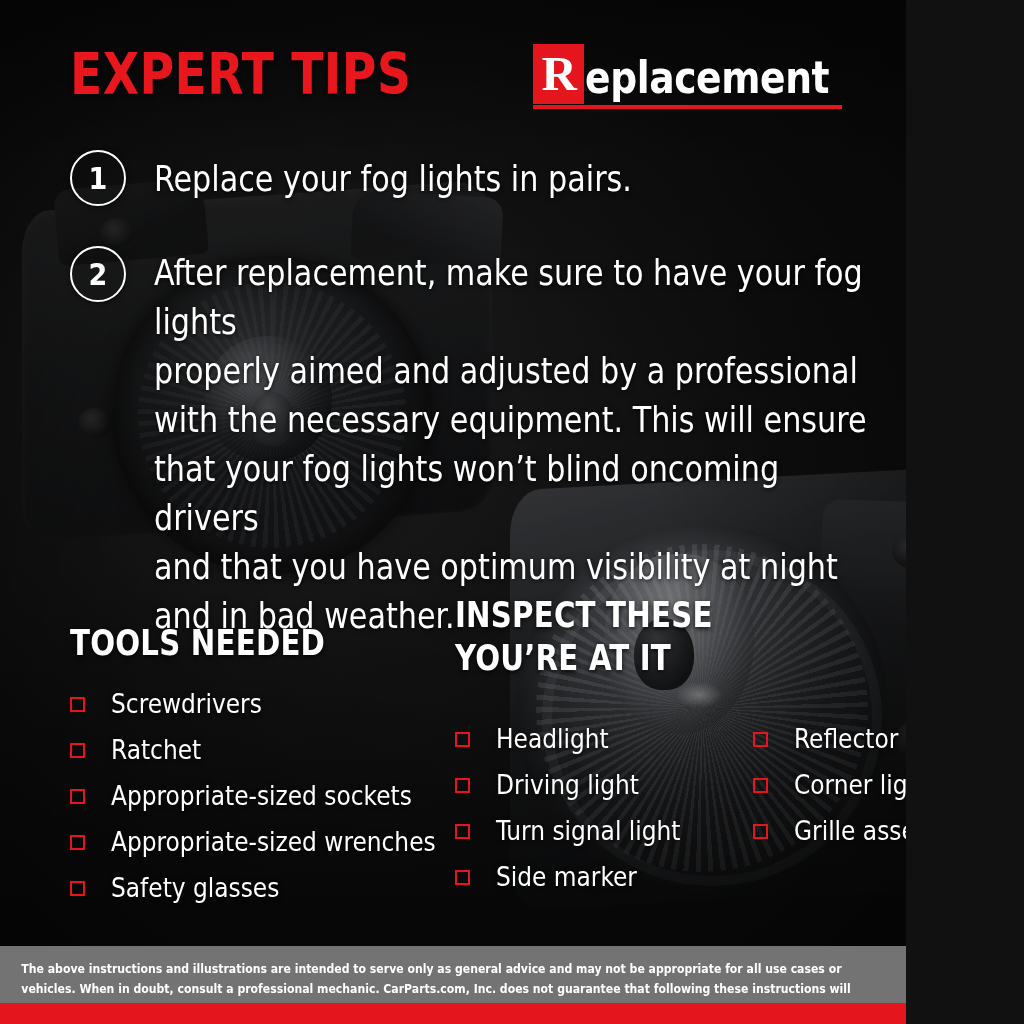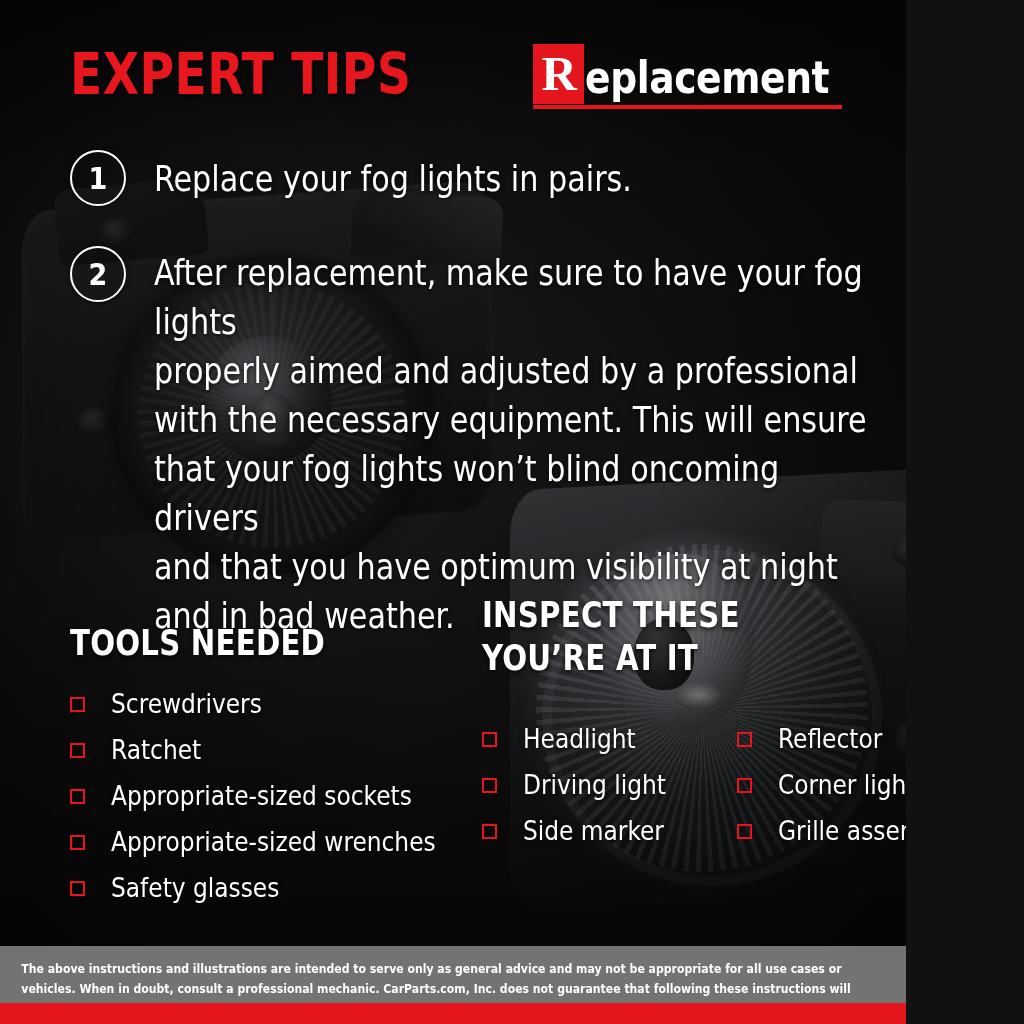--- a/index.html
+++ b/index.html
@@ -199,21 +199,21 @@
   }
   .citem{
     margin-left:26px;color:#ffffff;font-size:27px;line-height:30px;font-weight:300;
     font-family:"DejaVu Sans Condensed","Liberation Sans Narrow","Liberation Sans",sans-serif;
     transform:scaleX(.96);transform-origin:left center;
     text-shadow:0 1px 5px rgba(0,0,0,.9);white-space:nowrap;
   }
 
   #tools{position:absolute;left:70px;top:622px;}
   #tools .list{margin-top:16px;}
-  #inspect{position:absolute;left:482px;top:594px;}
+  #inspect{position:absolute;left:455px;top:594px;}
   #inspect .cols{display:flex;margin-top:36px;}
   #inspect .col-b{margin-left:65px;}
 
   .footer{
     position:absolute;left:0;right:0;top:946px;height:57px;
     background:#737373;
   }
   .footer p{
     margin:0;padding:13px 22px 0 22px;
     color:#ffffff;font-size:12.5px;line-height:20px;font-weight:bold;
@@ -317,20 +317,24 @@
           <div class="check-row">
             <span class="cbox"></span>
             <span class="citem">Headlight</span>
           </div>
           <div class="check-row">
             <span class="cbox"></span>
             <span class="citem">Driving light</span>
           </div>
           <div class="check-row">
             <span class="cbox"></span>
+            <span class="citem">Turn signal light</span>
+          </div>
+          <div class="check-row">
+            <span class="cbox"></span>
             <span class="citem">Side marker</span>
           </div>
         </div>
         <div class="col-b">
           <div class="check-row">
             <span class="cbox"></span>
             <span class="citem">Reflector</span>
           </div>
           <div class="check-row">
             <span class="cbox"></span>

